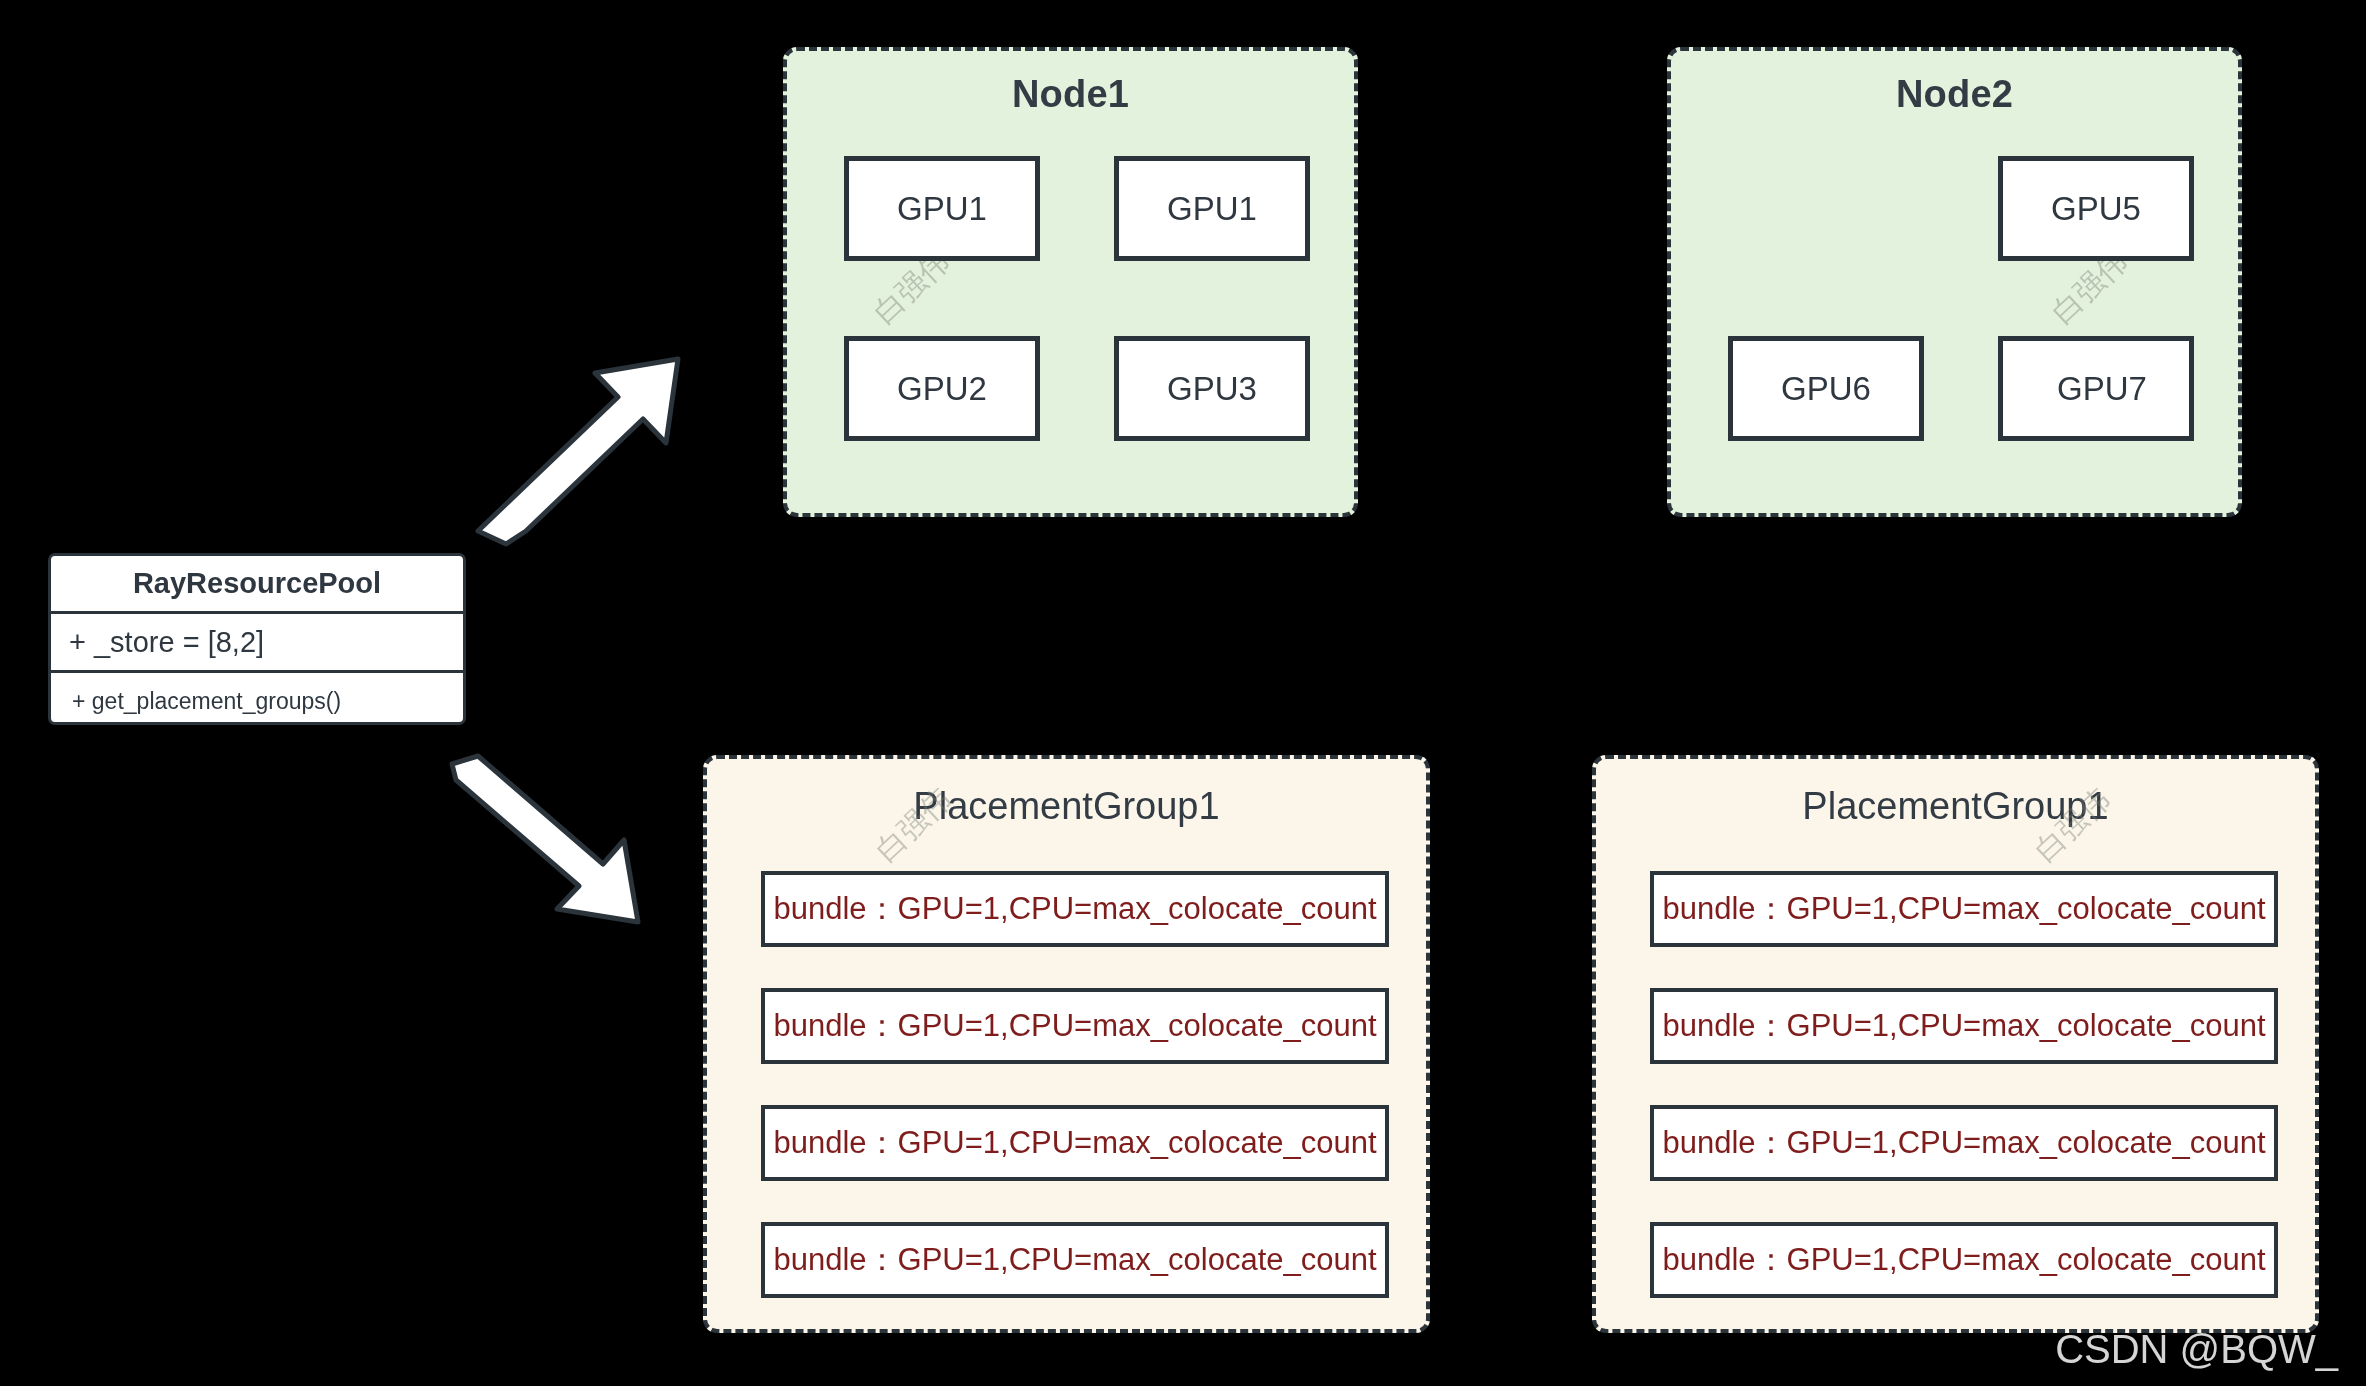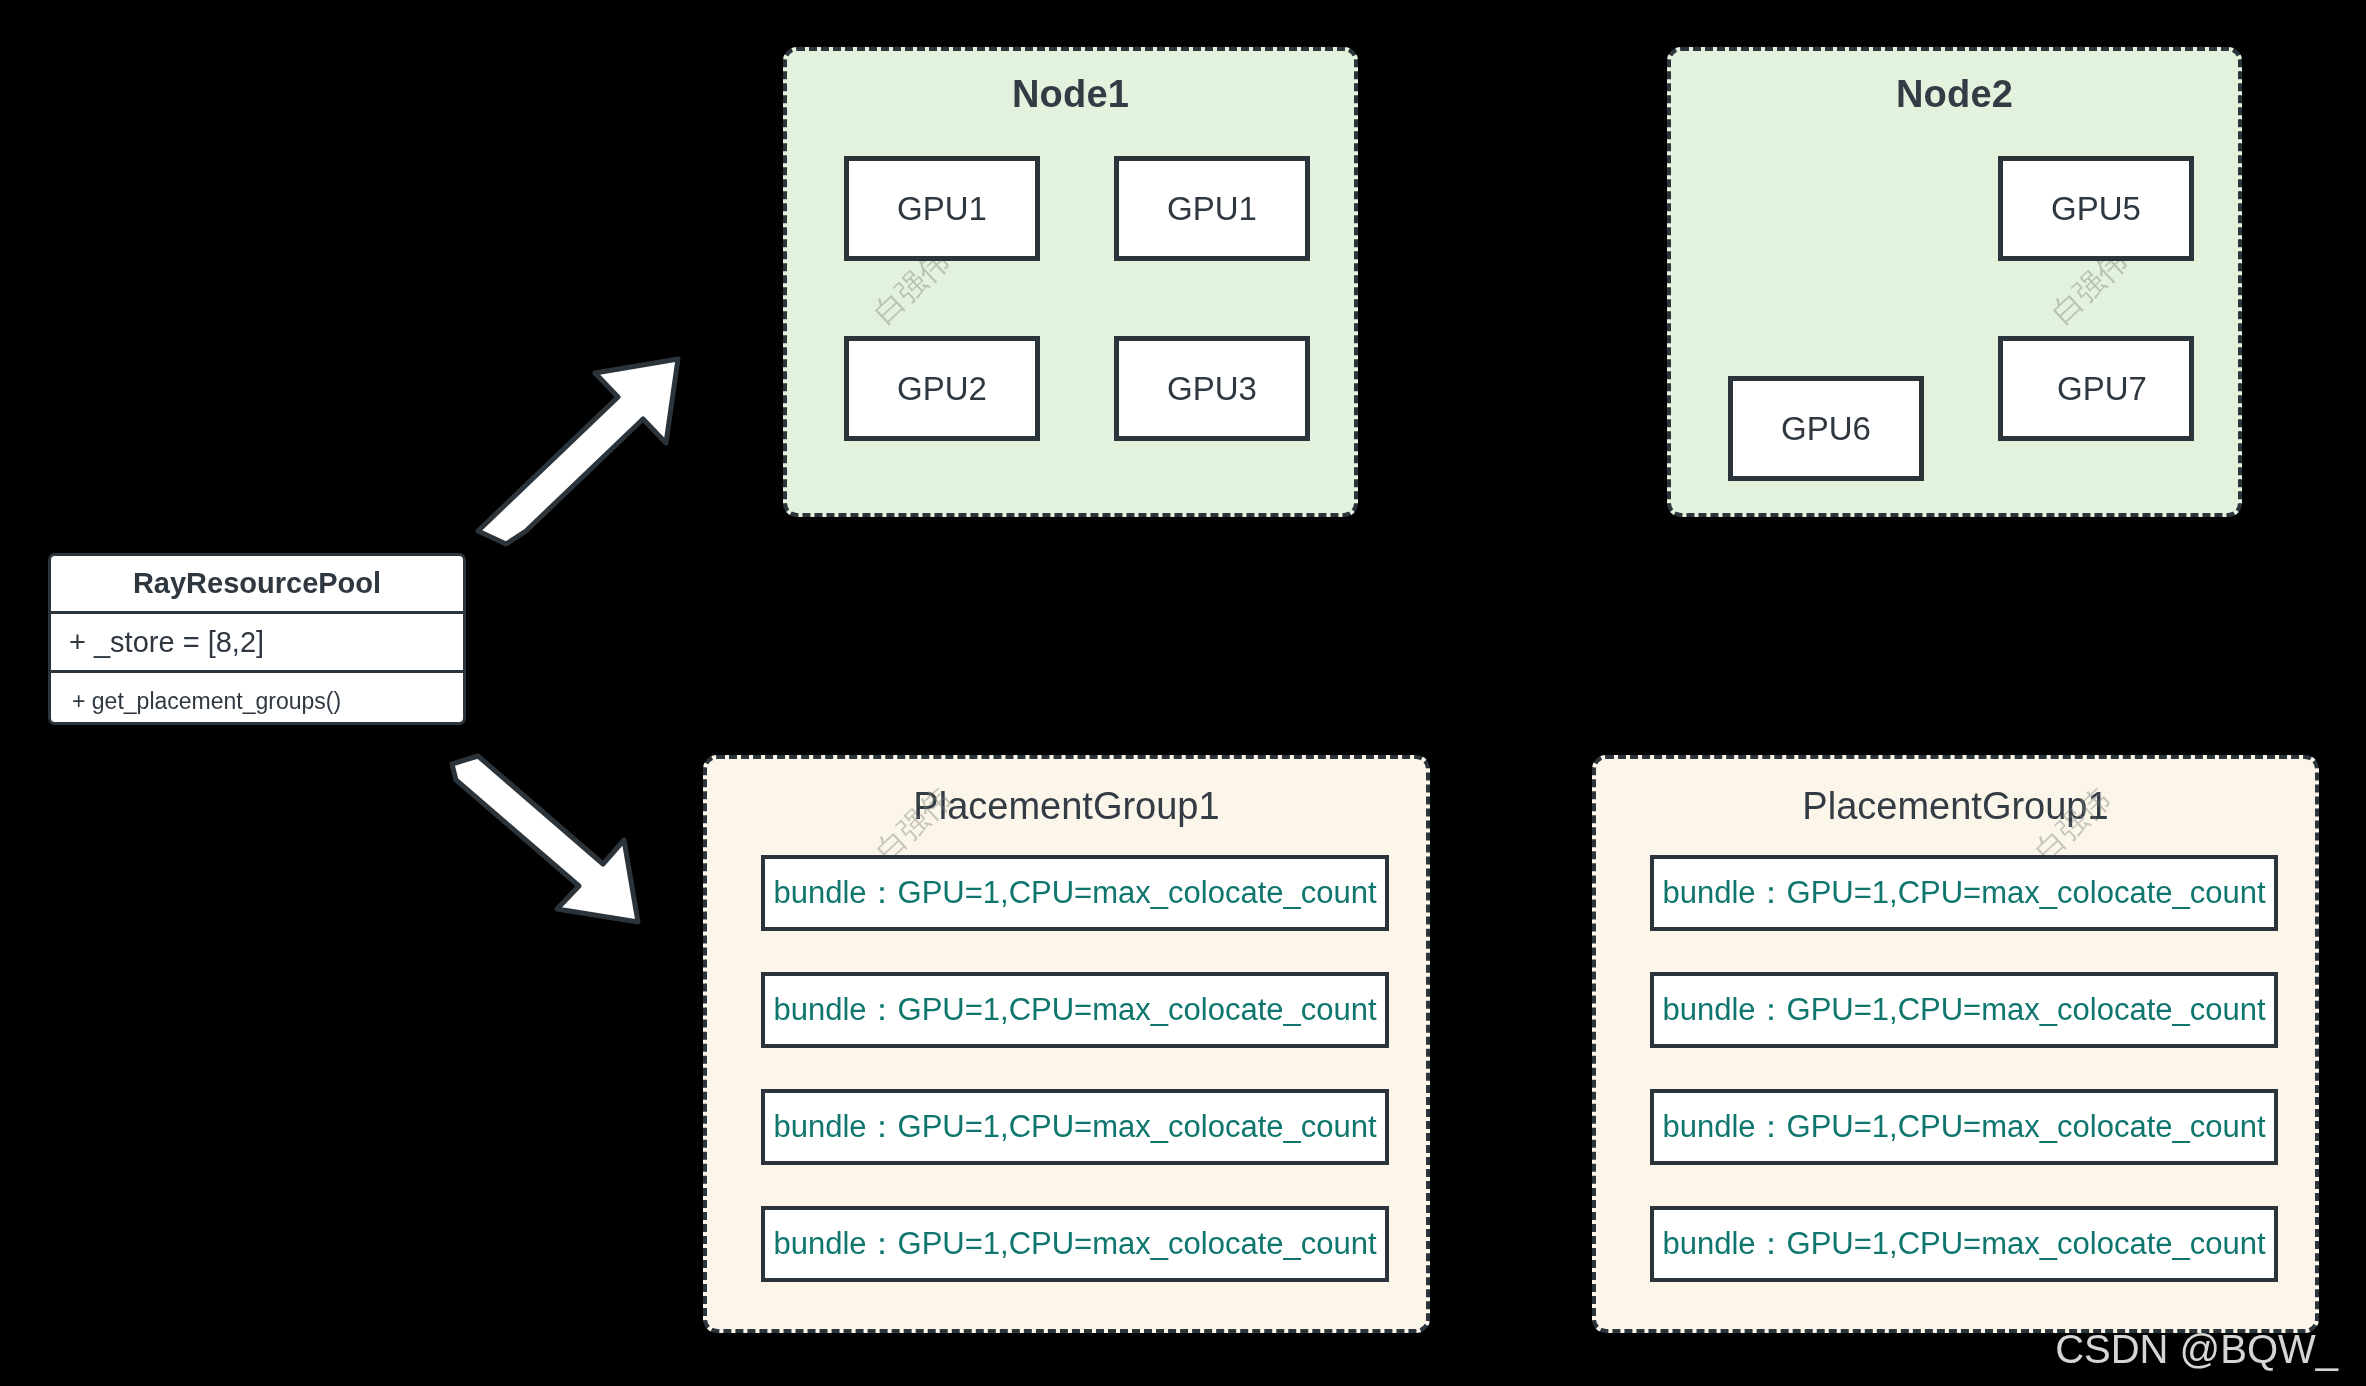--- a/index.html
+++ b/index.html
@@ -67,22 +67,23 @@
   }
   .bundle-box {
     position: absolute;
     background: #ffffff;
     border: 4px solid #2b333b;
     box-sizing: border-box;
     display: flex;
     align-items: center;
     justify-content: center;
     font-size: 31px;
-    color: #0f766e;
+    color: #7f1d1d;
     white-space: nowrap;
+    margin-top: 16px;
   }
 
   
   .uml-box {
     position: absolute;
     background: #ffffff;
     border: 3px solid #2b333b;
     border-radius: 7px;
     box-sizing: border-box;
     overflow: hidden;
@@ -171,21 +172,21 @@
     <div class="gpu-box" style="left:57px; top:105px; width:196px; height:105px;">GPU1</div>
     <div class="gpu-box" style="left:327px; top:105px; width:196px; height:105px;">GPU1</div>
     <div class="gpu-box" style="left:57px; top:285px; width:196px; height:105px;">GPU2</div>
     <div class="gpu-box" style="left:327px; top:285px; width:196px; height:105px;">GPU3</div>
   </div>
 
   <div class="node-box" style="left:1667px; top:47px; width:575px; height:470px;">
     <div class="node-title">Node2</div>
     <div class="wm-cn" style="left:372px; top:252px;">白强伟</div>
     <div class="gpu-box" style="left:327px; top:105px; width:196px; height:105px;">GPU5</div>
-    <div class="gpu-box" style="left:57px; top:285px; width:196px; height:105px;margin-top:40px;">GPU6</div>
+    <div class="gpu-box" style="left:57px; top:285px; width:196px; height:105px;">GPU6</div>
     <div class="gpu-box" style="left:327px; top:285px; width:196px; height:105px;padding-left:12px;">GPU7</div>
   </div>
 
   <div class="pg-box" style="left:703px; top:755px; width:727px; height:578px;">
     <div class="pg-title">PlacementGroup1</div>
     <div class="wm-cn" style="left:160px; top:82px;">白强伟</div>
     <div class="bundle-box" style="left:54px; top:96px; width:628px; height:76px;">bundle：GPU=1,CPU=max_colocate_count</div>
     <div class="bundle-box" style="left:54px; top:213px; width:628px; height:76px;">bundle：GPU=1,CPU=max_colocate_count</div>
     <div class="bundle-box" style="left:54px; top:330px; width:628px; height:76px;">bundle：GPU=1,CPU=max_colocate_count</div>
     <div class="bundle-box" style="left:54px; top:447px; width:628px; height:76px;">bundle：GPU=1,CPU=max_colocate_count</div>

